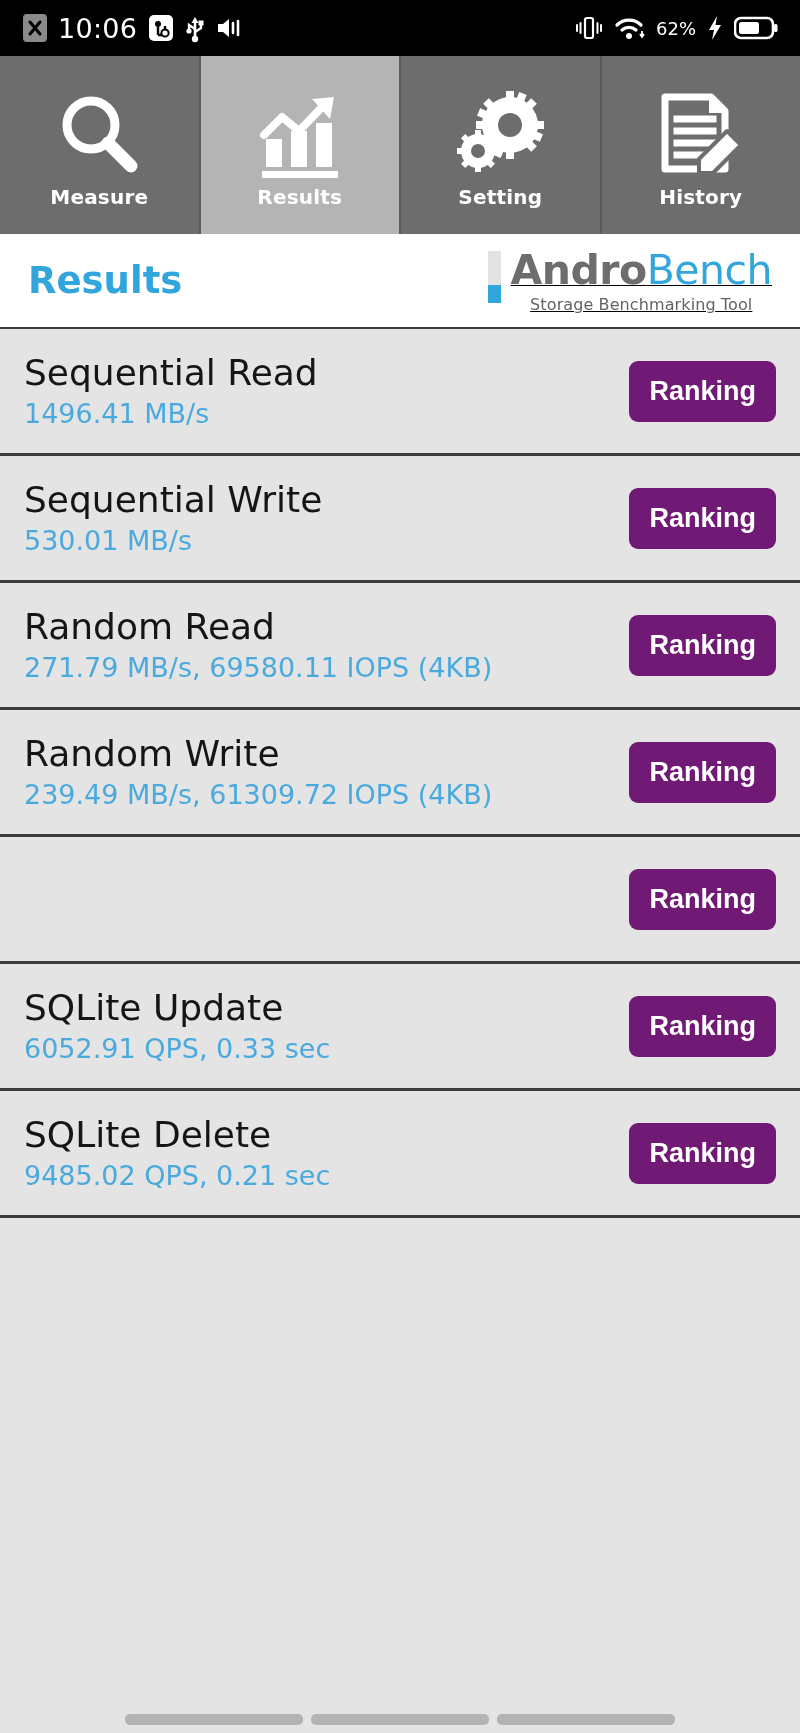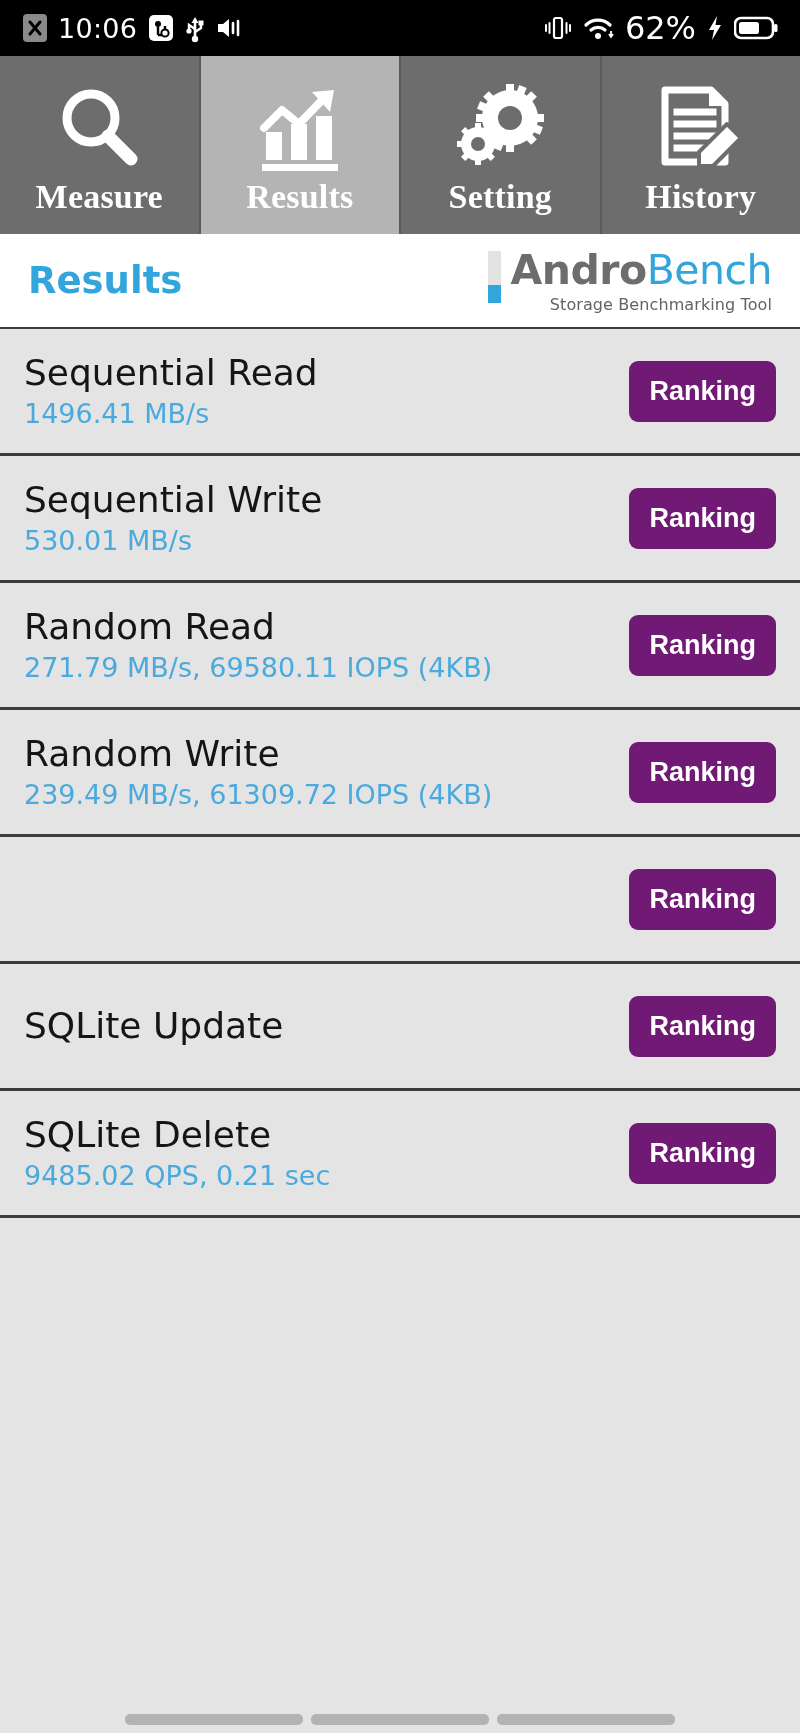--- a/index.html
+++ b/index.html
@@ -14,51 +14,51 @@
 
   
   .statusbar {
     height: 56px; background: #000; color: #fff;
     display: flex; align-items: center; padding: 0 22px;
     flex: none;
   }
   .sb-left { display: flex; align-items: center; gap: 10px; }
   .sb-right { display: flex; align-items: center; gap: 11px; margin-left: auto; }
   .sb-clock { font-size: 27px; letter-spacing: .3px; font-weight: 400; }
-  .sb-batt-txt { font-size: 32px; }
+  .sb-batt-txt { font-size: 18px; }
   .ico { display: inline-flex; align-items: center; justify-content: center; }
   .ico svg { display: block; }
 
   
   .tabbar { display: flex; height: 178px; flex: none; background: #6d6d6d; }
   .tab {
     flex: 1 1 0; background: #6d6d6d;
     display: flex; flex-direction: column;
     align-items: center; justify-content: center;
     border-right: 2px solid #5a5a5a;
     gap: 2px; padding-top: 6px;
   }
   .tab:last-child { border-right: none; }
   .tab.active { background: #b4b4b4; }
   .tab-icon { height: 96px; display: flex; align-items: center; justify-content: center; }
-  .tab-label { color: #fff; font-size: 34px; font-weight: bold; letter-spacing: .2px; font-family: Liberation Serif, serif; }
+  .tab-label { color: #fff; font-size: 20px; font-weight: bold; letter-spacing: .2px; }
 
   
   .header {
     background: #fff; height: 95px; flex: none;
     display: flex; align-items: center; padding: 0 28px;
     border-bottom: 2px solid #3b3b3b;
     position: relative;
   }
   .page-title { color: #33a5dd; font-size: 37px; font-weight: bold; }
   .logo { margin-left: auto; display: flex; align-items: flex-start; gap: 9px; padding-top: 4px; }
   .logo-bar { width: 13px; height: 52px; display: flex; flex-direction: column; }
   .logo-bar .seg-top { flex: 1; background: #e3e3e3; }
   .logo-bar .seg-bot { height: 18px; background: #33a5dd; }
-  .logo-txt { display: flex; flex-direction: column; align-items: flex-end; }
+  .logo-txt { display: flex; flex-direction: column; align-items: center; text-decoration: underline; }
   .logo-word { line-height: .95; white-space: nowrap; }
   .logo-word .w1 { color: #6d6d6d; font-size: 41px; font-weight: bold; letter-spacing: -.5px; }
   .logo-word .w2 { color: #33a5dd; font-size: 41px; font-weight: 400; letter-spacing: -.5px; }
   .logo-sub { color: #636363; font-size: 16px; margin-top: 5px; letter-spacing: .1px; }
 
   
   .list { flex: 1 1 auto; background: #e4e4e4; overflow: hidden; }
   .row {
     height: 127px; display: flex; align-items: center;
     padding: 0 24px; border-bottom: 3px solid #3b3b3b;
@@ -270,20 +270,21 @@
 
     <div class="row">
       <div class="row-texts">
       </div>
       <button class="rank-btn">Ranking</button>
     </div>
 
     <div class="row">
       <div class="row-texts">
         <span class="row-title">SQLite Update</span>
+        <span class="row-value">6052.91 QPS, 0.33 sec</span>
       </div>
       <button class="rank-btn">Ranking</button>
     </div>
 
     <div class="row">
       <div class="row-texts">
         <span class="row-title">SQLite Delete</span>
         <span class="row-value">9485.02 QPS, 0.21 sec</span>
       </div>
       <button class="rank-btn">Ranking</button>

